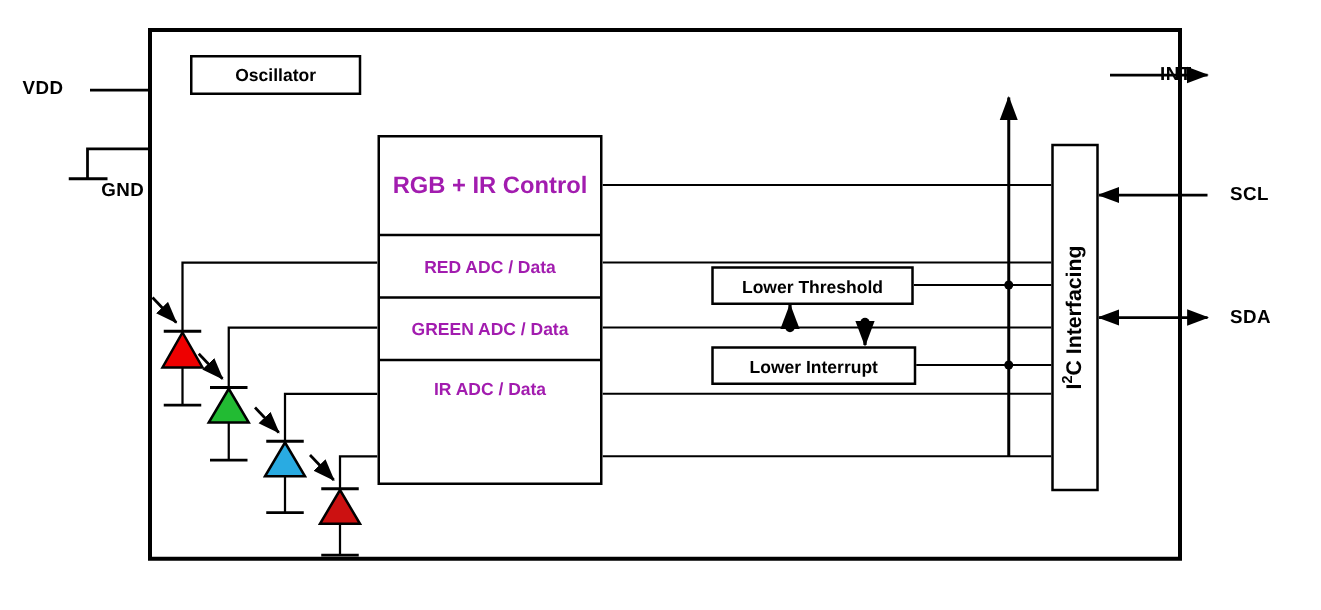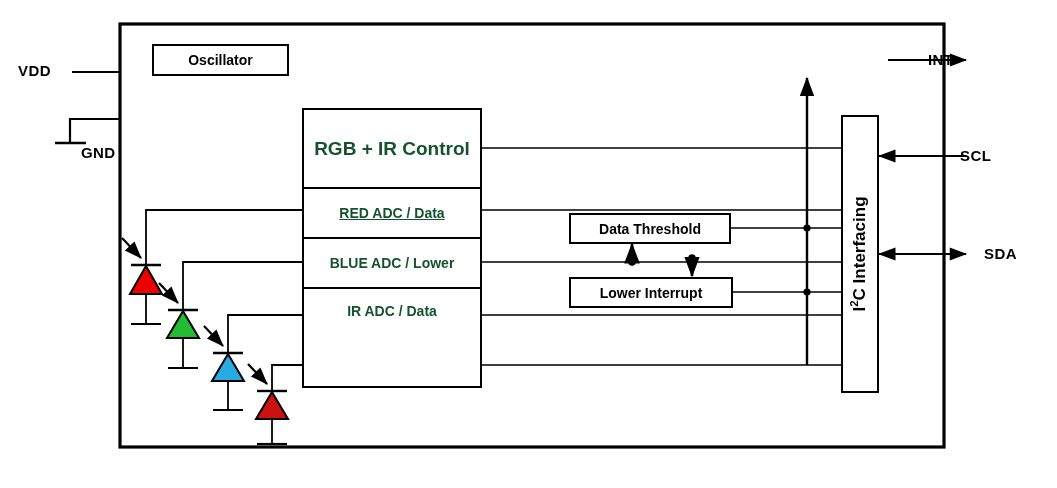--- a/index.html
+++ b/index.html
@@ -7,21 +7,20 @@
     padding: 0;
     background: #ffffff;
   }
   #root {
     position: relative;
     width: 1057px;
     height: 488px;
     background: #ffffff;
     font-family: "Liberation Sans", sans-serif;
     overflow: hidden;
-    border-radius: 22px;
   }
   svg.layer {
     position: absolute;
     left: 0;
     top: 0;
     width: 1057px;
     height: 488px;
   }
   .lbl {
     position: absolute;
@@ -61,21 +60,21 @@
     background: #ffffff;
   }
   .stack-row {
     box-sizing: border-box;
     display: flex;
     align-items: center;
     justify-content: center;
     border-bottom: 2.5px solid #000000;
     font-size: 14px;
     font-weight: bold;
-    color: #14532d;
+    color: #a21caf;
   }
   .stack-row:last-child {
     border-bottom: none;
     text-align: right;
   }
   .vert-block {
     position: absolute;
     box-sizing: border-box;
     border: 2.5px solid #000000;
     background: #ffffff;
@@ -168,44 +167,44 @@
     <line x1="257" y1="391" x2="287" y2="391" stroke="#000" stroke-width="2.4"></line>
     <polygon points="272,392 288,419 256,419" fill="#cc1111" stroke="#000" stroke-width="2"></polygon>
     <line x1="272" y1="419" x2="272" y2="444" stroke="#000" stroke-width="1.8"></line>
     <line x1="257" y1="444" x2="287" y2="444" stroke="#000" stroke-width="2.2"></line>
     <line x1="248" y1="364" x2="267" y2="384" stroke="#000" stroke-width="2.2" marker-end="url(#arrowEnd)"></line>
   </svg>
 
   <div class="lbl pin-label" style="left:18px; top:62px;">VDD</div>
   <div class="lbl pin-label" style="left:34px; top:144px;margin-left:47px;">GND</div>
   <div class="lbl pin-label" style="left:928px; top:51px;">INT</div>
-  <div class="lbl pin-label" style="left:960px; top:147px;">SCL</div>
+  <div class="lbl pin-label" style="left:984px; top:147px;">SCL</div>
   <div class="lbl pin-label" style="left:984px; top:245px;">SDA</div>
 
   <div class="blk" style="left:152px; top:44px; width:137px; height:32px;">
     <span class="block-label">Oscillator</span>
   </div>
 
 
   <div class="blk" style="left:569px; top:213px; width:162px; height:31px;">
-    <span class="block-label">Data Threshold</span>
+    <span class="block-label">Lower Threshold</span>
   </div>
   <div class="blk" style="left:569px; top:277px; width:164px; height:31px;">
     <span class="block-label">Lower Interrupt</span>
   </div>
 
   <div class="stack" style="left:302px; top:108px; width:180px; height:280px;">
     <div class="stack-row" style="height:79px;">
       <span class="block-label big">RGB + IR Control</span>
     </div>
-    <div class="stack-row" style="height:50px;text-decoration:underline;">
+    <div class="stack-row" style="height:50px;">
       <span>RED ADC / Data</span>
     </div>
     <div class="stack-row" style="height:50px;">
-      <span>BLUE ADC / Lower</span>
+      <span>GREEN ADC / Data</span>
     </div>
     <div class="stack-row" style="height:43px;">
       <span>IR ADC / Data</span>
     </div>
   </div>
 
   <div class="vert-block" style="left:841px; top:115px; width:38px; height:278px;">
     <div class="vtext">
       <span>I</span><sup>2</sup><span>C Interfacing</span>
     </div>

